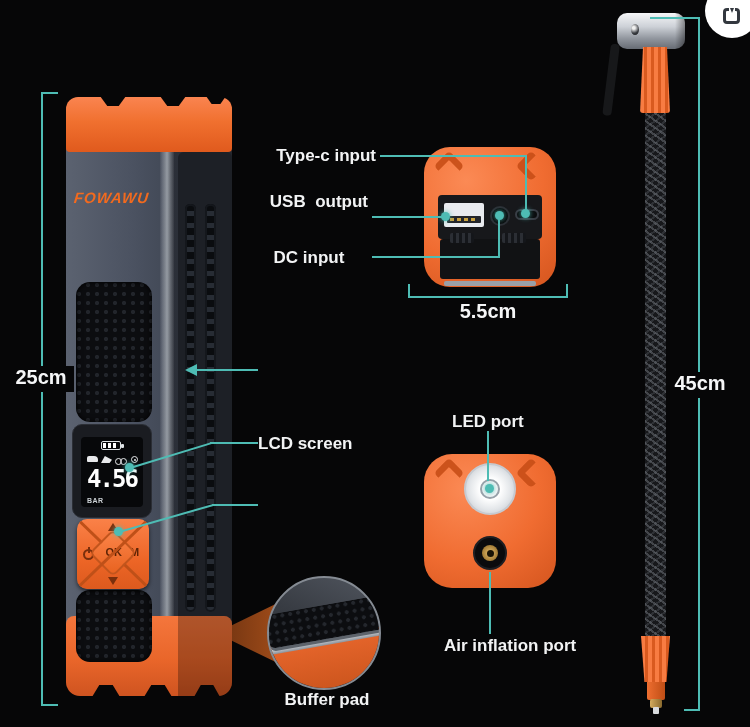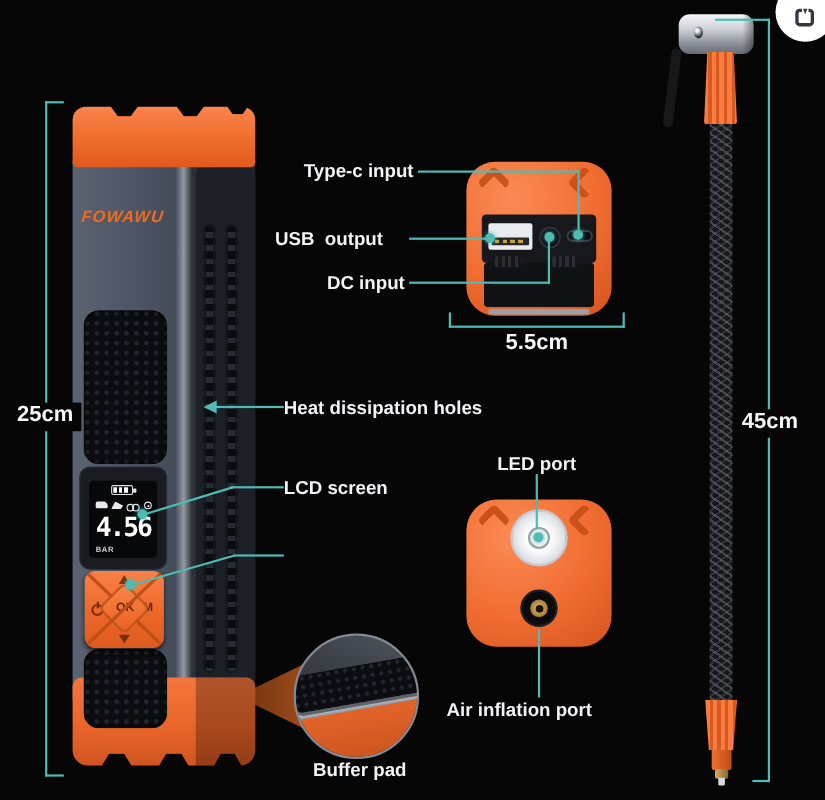--- a/index.html
+++ b/index.html
@@ -217,30 +217,29 @@
       <div class="base-notch" style="left:128px;width:26px;"></div>
     </div>
     <div class="grip grip2"></div>
   </div>
 
   <div class="label" style="left:250px;top:146px;width:126px;text-align:right;">Type-c input</div>
   <div class="tl" style="left:380px;top:155px;width:147px;height:2px;"></div>
   <div class="tl" style="left:525px;top:155px;width:2px;height:57px;"></div>
   <div class="dot" style="left:521px;top:209px;"></div>
 
-  <div class="label" style="left:250px;top:208px;width:118px;">USB  output</div>
+  <div class="label" style="left:250px;top:192px;width:118px;text-align:right;">USB  output</div>
   <div class="tl" style="left:372px;top:216px;width:76px;height:2px;"></div>
   <div class="dot" style="left:441px;top:212px;"></div>
 
-  <div class="label" style="left:250px;top:248px;width:118px;text-align:right;">DC input</div>
+  <div class="label" style="left:250px;top:248px;width:118px;text-align:center;">DC input</div>
   <div class="tl" style="left:372px;top:256px;width:128px;height:2px;"></div>
   <div class="tl" style="left:498px;top:218px;width:2px;height:40px;"></div>
   <div class="dot" style="left:495px;top:211px;"></div>
 
-  <div class="label" style="left:258px;top:361px;">Heat dissipation holes</div>
   <div class="tl" style="left:196px;top:369px;width:62px;height:2px;"></div>
   <div class="arrow-left" style="left:185px;top:364px;"></div>
 
   <div class="label" style="left:258px;top:434px;">LCD screen</div>
   <div class="tl" style="left:210px;top:442px;width:48px;height:2px;"></div>
   <div class="tl" style="left:130px;top:467px;width:86px;height:2px;transform:rotate(-17deg);transform-origin:0 50%;"></div>
   <div class="dot" style="left:125px;top:463px;"></div>
 
   <div class="tl" style="left:212px;top:504px;width:46px;height:2px;"></div>
   <div class="tl" style="left:119px;top:531px;width:98px;height:2px;transform:rotate(-16deg);transform-origin:0 50%;"></div>
@@ -275,21 +274,21 @@
     <div class="led-outer">
       <div class="led-ring"></div>
     </div>
     <div class="air-outer">
       <div class="air-brass"></div>
     </div>
   </div>
   <div class="dot" style="left:485px;top:484px;"></div>
 
   <div class="tl" style="left:489px;top:572px;width:2px;height:62px;"></div>
-  <div class="label" style="left:406px;top:636px;width:130px;text-align:right;">Air inflation port</div>
+  <div class="label" style="left:444px;top:636px;width:130px;text-align:right;">Air inflation port</div>
 
   <div class="buf-tri"></div>
   <div class="buf-circle">
     <div class="buf-orange"></div>
     <div class="buf-rim"></div>
     <div class="buf-pad"></div>
   </div>
   <div class="label" style="left:272px;top:690px;width:110px;text-align:center;">Buffer pad</div>
 
   <div style="left:0;top:0;width:0;height:0;">

